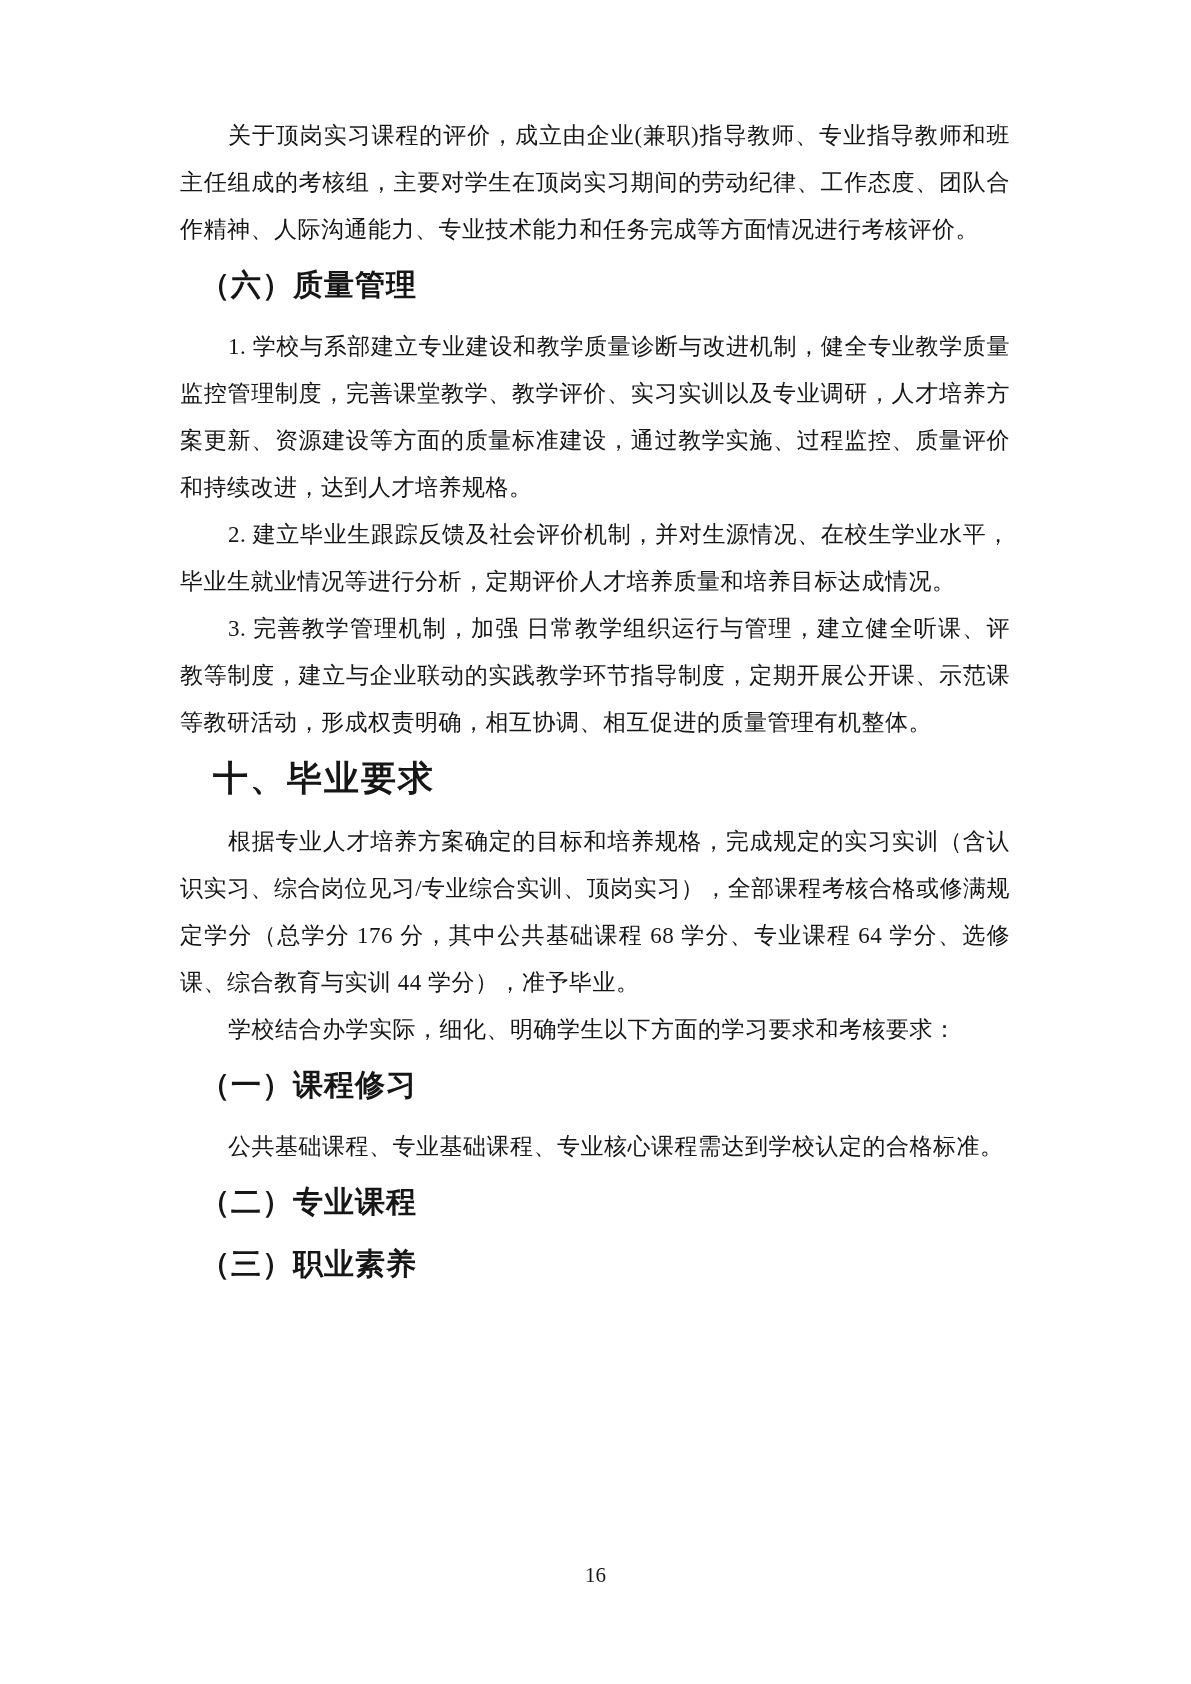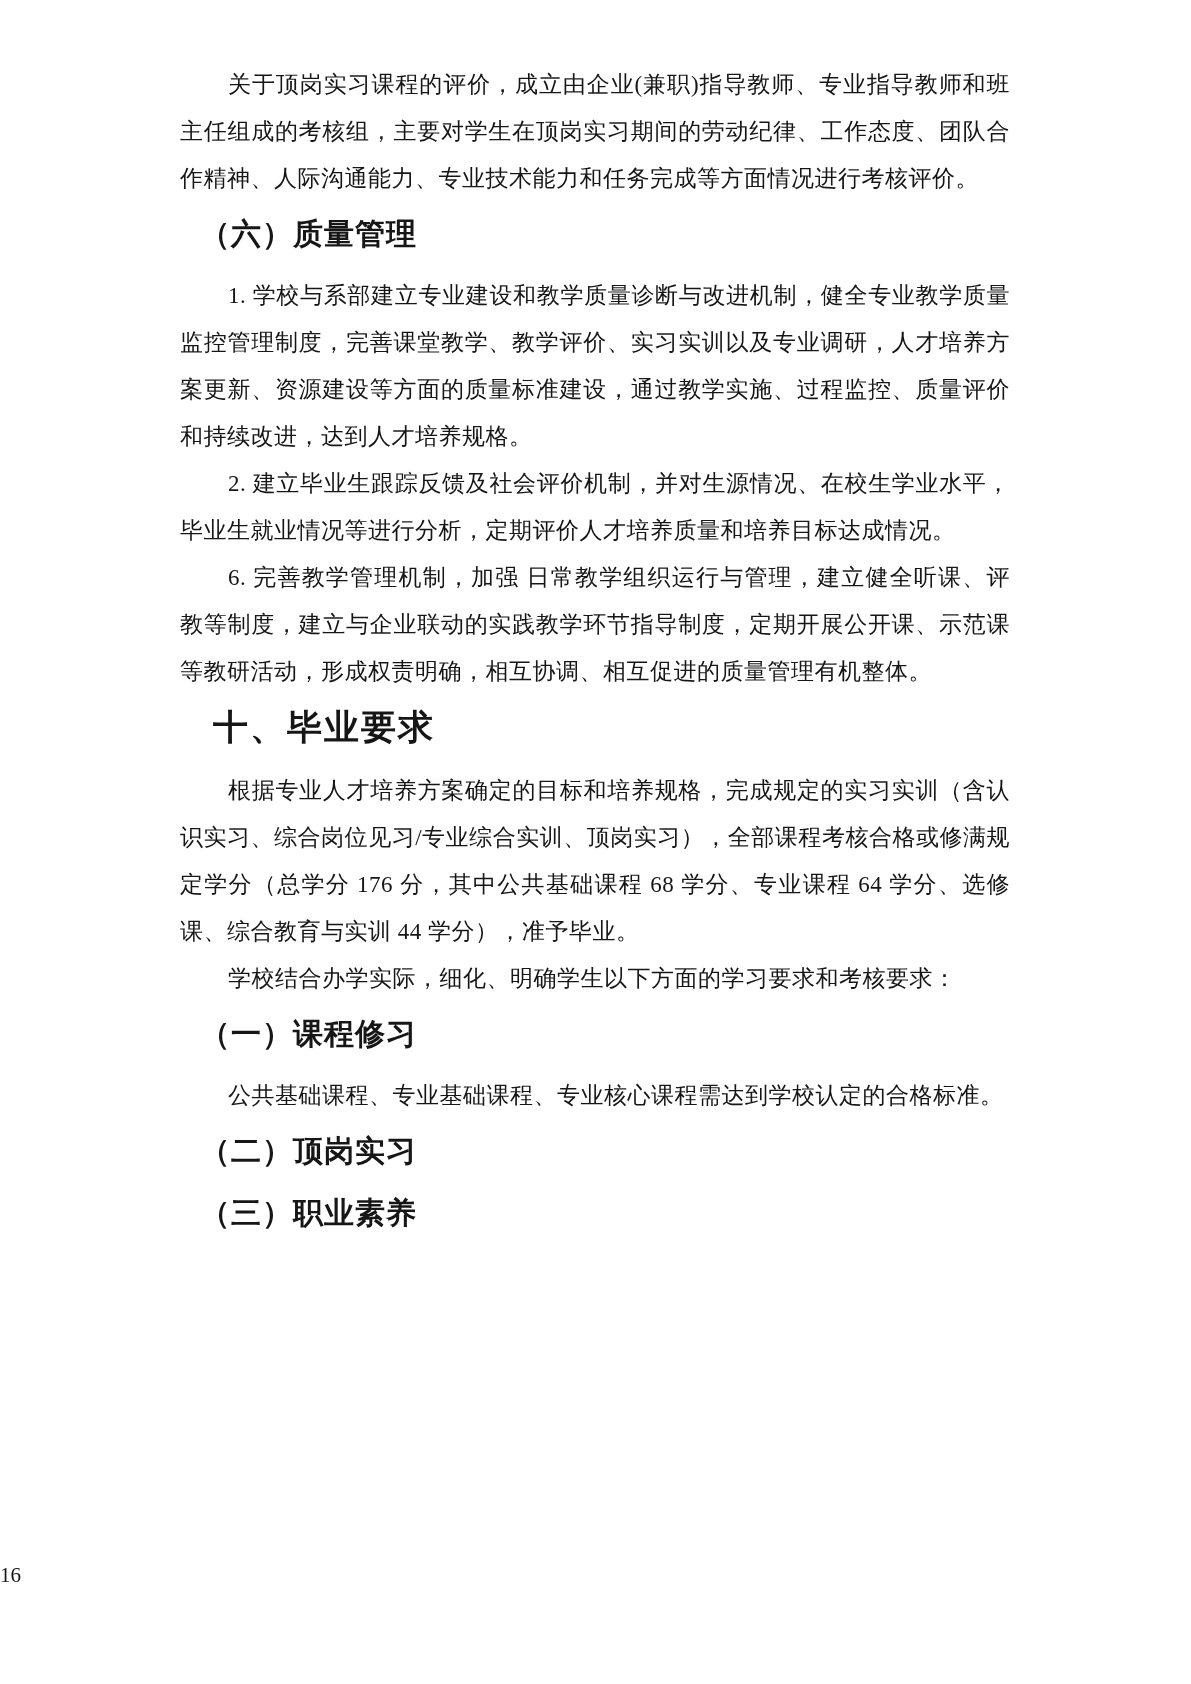--- a/index.html
+++ b/index.html
@@ -7,21 +7,21 @@
     padding: 0;
     background: #ffffff;
   }
   .page {
     position: relative;
     width: 1191px;
     height: 1684px;
     margin: 0 auto;
     background: #ffffff;
     box-sizing: border-box;
-    padding: 61px 181px 0 180px;
+    padding: 112px 181px 0 180px;
     font-family: "Liberation Serif", "DejaVu Serif", serif;
     font-size: 23px;
     line-height: 47px;
     letter-spacing: 0.5px;
     color: #161616;
     overflow: hidden;
   }
   p.body {
     margin: 0;
     text-indent: 48px;
@@ -46,48 +46,48 @@
     font-weight: bold;
     line-height: 50px;
     text-indent: 33px;
     letter-spacing: 2px;
   }
   .page-number {
     position: absolute;
     bottom: 97px;
     left: 0;
     right: 0;
-    text-align: left;
+    text-align: center;
     font-size: 21px;
     line-height: 24px;
     letter-spacing: 0;
     font-family: "Liberation Serif", "DejaVu Serif", serif;
     color: #161616;
   }
 </style>
 </head>
 <body>
 
 <div class="page">
 
   <p class="body">关于顶岗实习课程的评价，成立由企业(兼职)指导教师、专业指导教师和班主任组成的考核组，主要对学生在顶岗实习期间的劳动纪律、工作态度、团队合作精神、人际沟通能力、专业技术能力和任务完成等方面情况进行考核评价。</p>
 
   <h3 class="sub">（六）质量管理</h3>
 
   <p class="body">1. 学校与系部建立专业建设和教学质量诊断与改进机制，健全专业教学质量监控管理制度，完善课堂教学、教学评价、实习实训以及专业调研，人才培养方案更新、资源建设等方面的质量标准建设，通过教学实施、过程监控、质量评价和持续改进，达到人才培养规格。</p>
   <p class="body">2. 建立毕业生跟踪反馈及社会评价机制，并对生源情况、在校生学业水平，毕业生就业情况等进行分析，定期评价人才培养质量和培养目标达成情况。</p>
-  <p class="body">6. 完善教学管理机制，加强 日常教学组织运行与管理，建立健全听课、评教等制度，建立与企业联动的实践教学环节指导制度，定期开展公开课、示范课等教研活动，形成权责明确，相互协调、相互促进的质量管理有机整体。</p>
+  <p class="body">3. 完善教学管理机制，加强 日常教学组织运行与管理，建立健全听课、评教等制度，建立与企业联动的实践教学环节指导制度，定期开展公开课、示范课等教研活动，形成权责明确，相互协调、相互促进的质量管理有机整体。</p>
 
   <h2 class="big">十、毕业要求</h2>
 
   <p class="body">根据专业人才培养方案确定的目标和培养规格，完成规定的实习实训（含认识实习、综合岗位见习/专业综合实训、顶岗实习），全部课程考核合格或修满规定学分（总学分 176 分，其中公共基础课程 68 学分、专业课程 64 学分、选修课、综合教育与实训 44 学分），准予毕业。</p>
   <p class="body">学校结合办学实际，细化、明确学生以下方面的学习要求和考核要求：</p>
 
   <h3 class="sub">（一）课程修习</h3>
   <p class="body">公共基础课程、专业基础课程、专业核心课程需达到学校认定的合格标准。</p>
 
-  <h3 class="sub">（二）顶岗实习</h3>
+  <h3 class="sub">（二）专业课程</h3>
 
   <h3 class="sub">（三）职业素养</h3>
 
   <div class="page-number">16</div>
 
 </div>
 
 </body></html>

